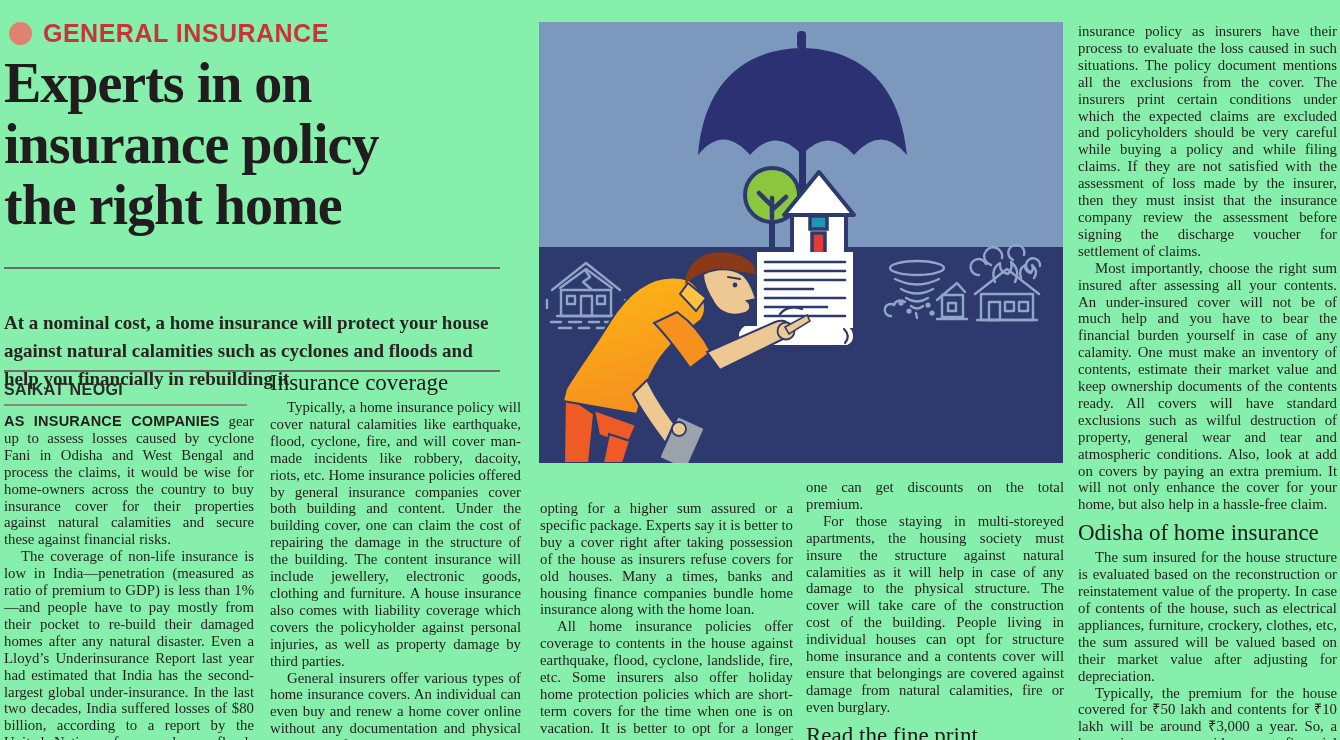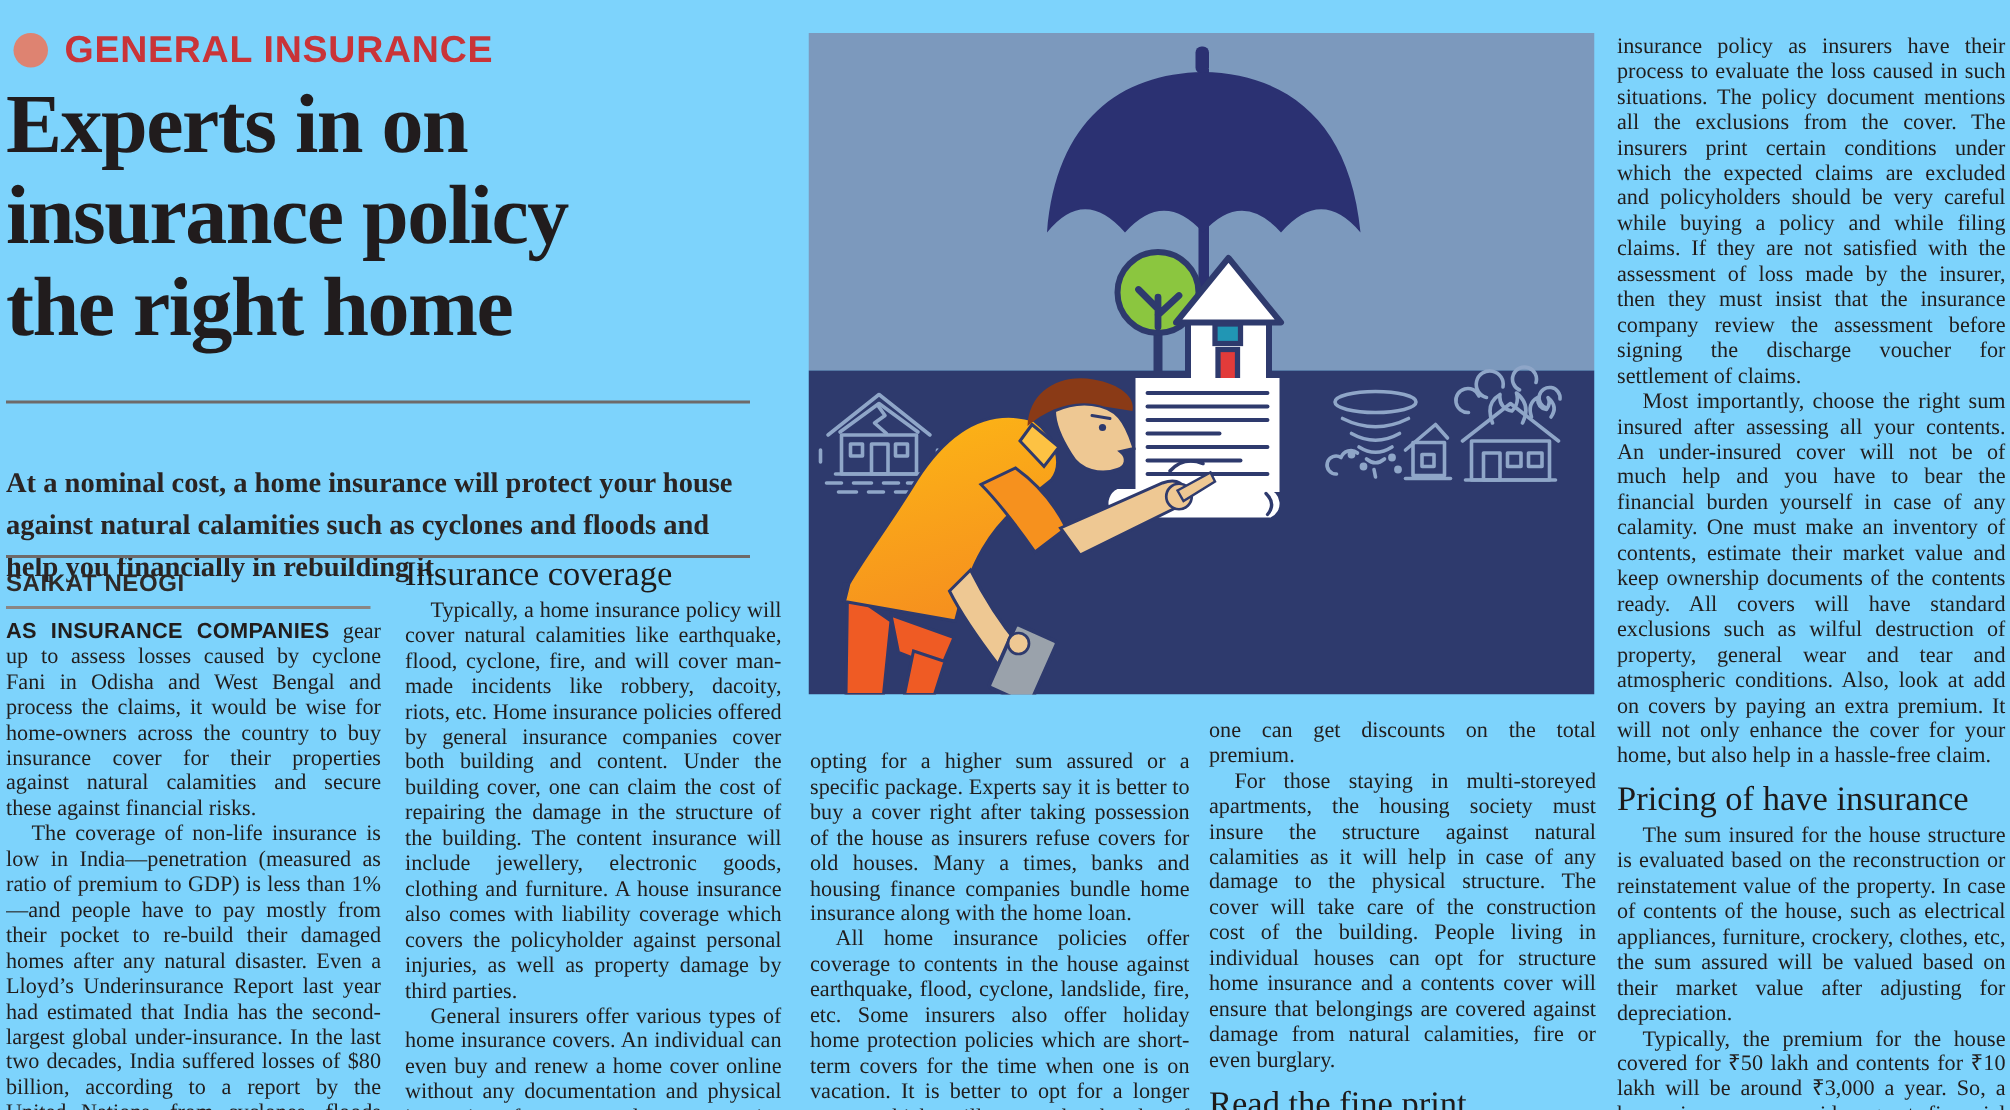--- a/index.html
+++ b/index.html
@@ -1,18 +1,18 @@
 <!DOCTYPE html>
 <html><head>
 <meta charset="utf-8">
 <style>
   html,body{margin:0;padding:0;}
   .page{
     position:relative;width:1340px;height:740px;
-    background:#7dd3fc;overflow:hidden;
+    background:#86efac;overflow:hidden;
     font-family:"Liberation Serif", serif;color:#221d1c;
   }
   
   .section-row{position:absolute;left:9px;top:21px;display:flex;align-items:center;}
   .section-dot{width:23px;height:23px;border-radius:50%;background:#de8371;margin-right:11px;}
   .section-label{
     font-family:"Liberation Sans", sans-serif;font-weight:bold;
     font-size:25px;letter-spacing:.5px;color:#c93438;line-height:1;
   }
   .headline{
@@ -226,18 +226,18 @@
   <div class="col col4">
     <p>one can get discounts on the total premium.</p>
     <p class="ind">For those staying in multi-storeyed apartments, the housing society must insure the structure against natural calamities as it will help in case of any damage to the physical structure. The cover will take care of the construction cost of the building. People living in individual houses can opt for structure home insurance and a contents cover will ensure that belongings are covered against damage from natural calamities, fire or even burglary.</p>
     <h3 class="subhead mt">Read the fine print</h3>
 
   </div>
 
   <div class="col col5">
     <p>insurance policy as insurers have their process to evaluate the loss caused in such situations. The policy document mentions all the exclusions from the cover. The insurers print certain conditions under which the expected claims are excluded and policyholders should be very careful while buying a policy and while filing claims. If they are not satisfied with the assessment of loss made by the insurer, then they must insist that the insurance company review the assessment before signing the discharge voucher for settlement of claims.</p>
     <p class="ind">Most importantly, choose the right sum insured after assessing all your contents. An under-insured cover will not be of much help and you have to bear the financial burden yourself in case of any calamity. One must make an inventory of contents, estimate their market value and keep ownership documents of the contents ready. All covers will have standard exclusions such as wilful destruction of property, general wear and tear and atmospheric conditions. Also, look at add on covers by paying an extra premium. It will not only enhance the cover for your home, but also help in a hassle-free claim.</p>
-    <h3 class="subhead mt">Pricing of have insurance</h3>
+    <h3 class="subhead mt">Odisha of home insurance</h3>
     <p class="ind">The sum insured for the house structure is evaluated based on the reconstruction or reinstatement value of the property. In case of contents of the house, such as electrical appliances, furniture, crockery, clothes, etc, the sum assured will be valued based on their market value after adjusting for depreciation.</p>
     <p class="ind">Typically, the premium for the house covered for ₹50 lakh and contents for ₹10 lakh will be around ₹3,000 a year. So, a home insurance provides great financial hedging at a nominal cost.</p>
   </div>
 
 </div>
 
 </body></html>

